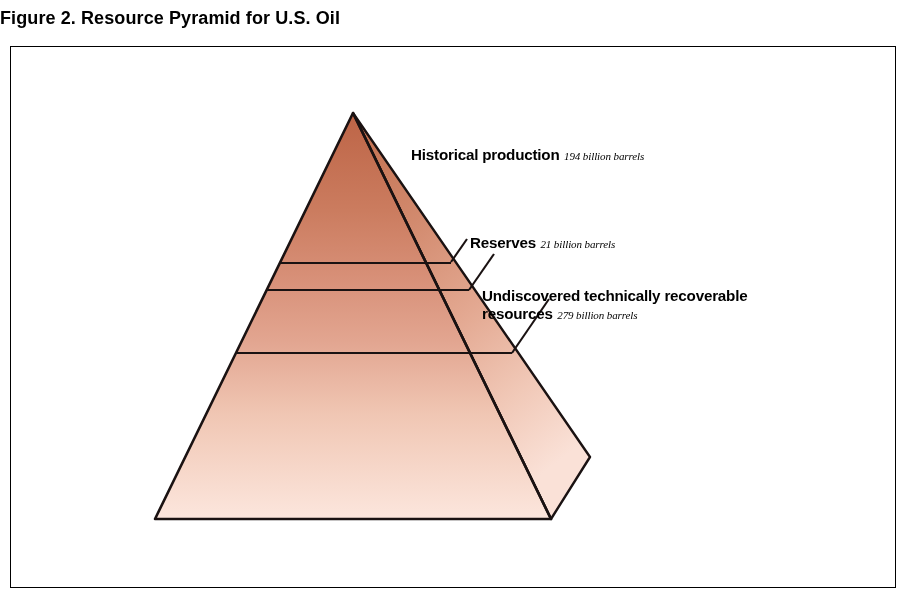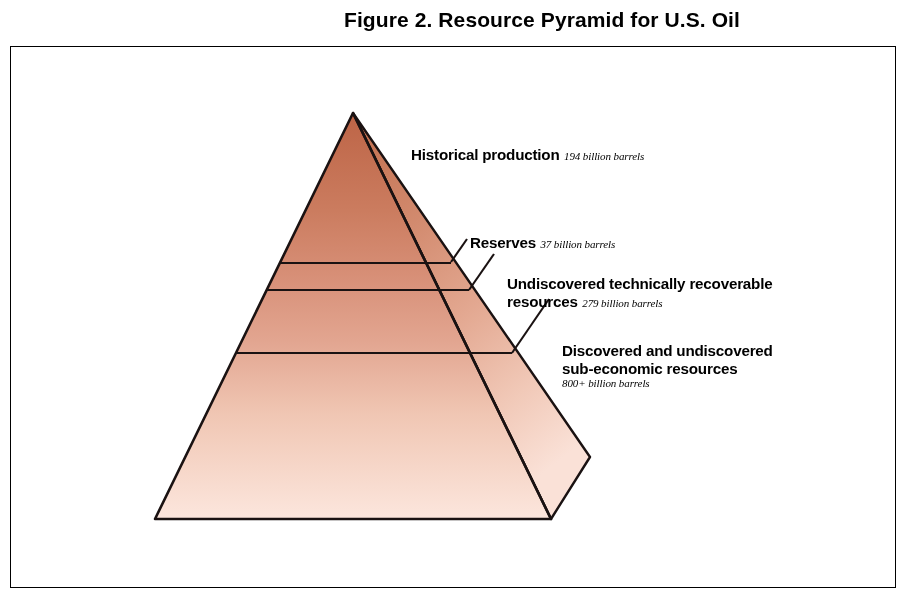--- a/index.html
+++ b/index.html
@@ -19,24 +19,24 @@
     position: absolute;
     left: 0; top: 0;
     width: 907px;
     height: 605px;
   }
   .fig-title {
     position: absolute;
     left: 0;
     top: 8px;
     width: 740px;
-    text-align: right;
+    text-align: left;
     font-family: "Liberation Sans", sans-serif;
     font-weight: bold;
-    font-size: 21px;
+    font-size: 18px;
     letter-spacing: 0.1px;
     color: #000000;
     white-space: nowrap;
   }
   .fig-frame {
     position: absolute;
     left: 10px;
     top: 46px;
     width: 886px;
     height: 542px;
@@ -56,31 +56,32 @@
     position: absolute;
     color: #000000;
     white-space: nowrap;
     line-height: 1.16;
   }
   .callout .cl-name {
     font-family: "Liberation Sans", sans-serif;
     font-weight: bold;
     font-size: 15.2px;
     letter-spacing: -0.2px;
+    margin-top: 12px;
   }
   .callout .cl-value {
     font-family: "Liberation Serif", serif;
     font-style: italic;
     font-size: 11px;
     letter-spacing: -0.1px;
   }
   .callout .cl-line { display: block; }
   #callout-historical { left: 411px; top: 146px; }
   #callout-reserves   { left: 470px; top: 234px; }
-  #callout-utrr       { left: 507px; top: 275px; }
+  #callout-utrr       { left: 482px; top: 275px; }
   #callout-subecon    { left: 562px; top: 342px; }
 </style>
 </head>
 <body>
 
 <div id="figure-root">
 
   <div class="fig-title">Figure 2. Resource Pyramid for U.S. Oil</div>
 
   <div class="fig-frame"></div>
@@ -123,30 +124,25 @@
     <line x1="353" y1="113" x2="551" y2="519" stroke="#1a1212" stroke-width="2.4"></line>
   </svg>
 
   <div class="callout" id="callout-historical">
     <span class="cl-name">Historical production</span>
     <span class="cl-value">194 billion barrels</span>
   </div>
 
   <div class="callout" id="callout-reserves">
     <span class="cl-name">Reserves</span>
-    <span class="cl-value">37 billion barrels</span>
+    <span class="cl-value">21 billion barrels</span>
   </div>
 
   <div class="callout" id="callout-utrr">
     <span class="cl-line cl-name">Undiscovered technically recoverable</span>
     <span class="cl-line">
       <span class="cl-name">resources</span>
       <span class="cl-value">279 billion barrels</span>
     </span>
   </div>
 
-  <div class="callout" id="callout-subecon">
-    <span class="cl-line cl-name">Discovered and undiscovered</span>
-    <span class="cl-line cl-name">sub-economic resources</span>
-    <span class="cl-line cl-value">800+ billion barrels</span>
-  </div>
 
 </div>
 
 </body></html>

